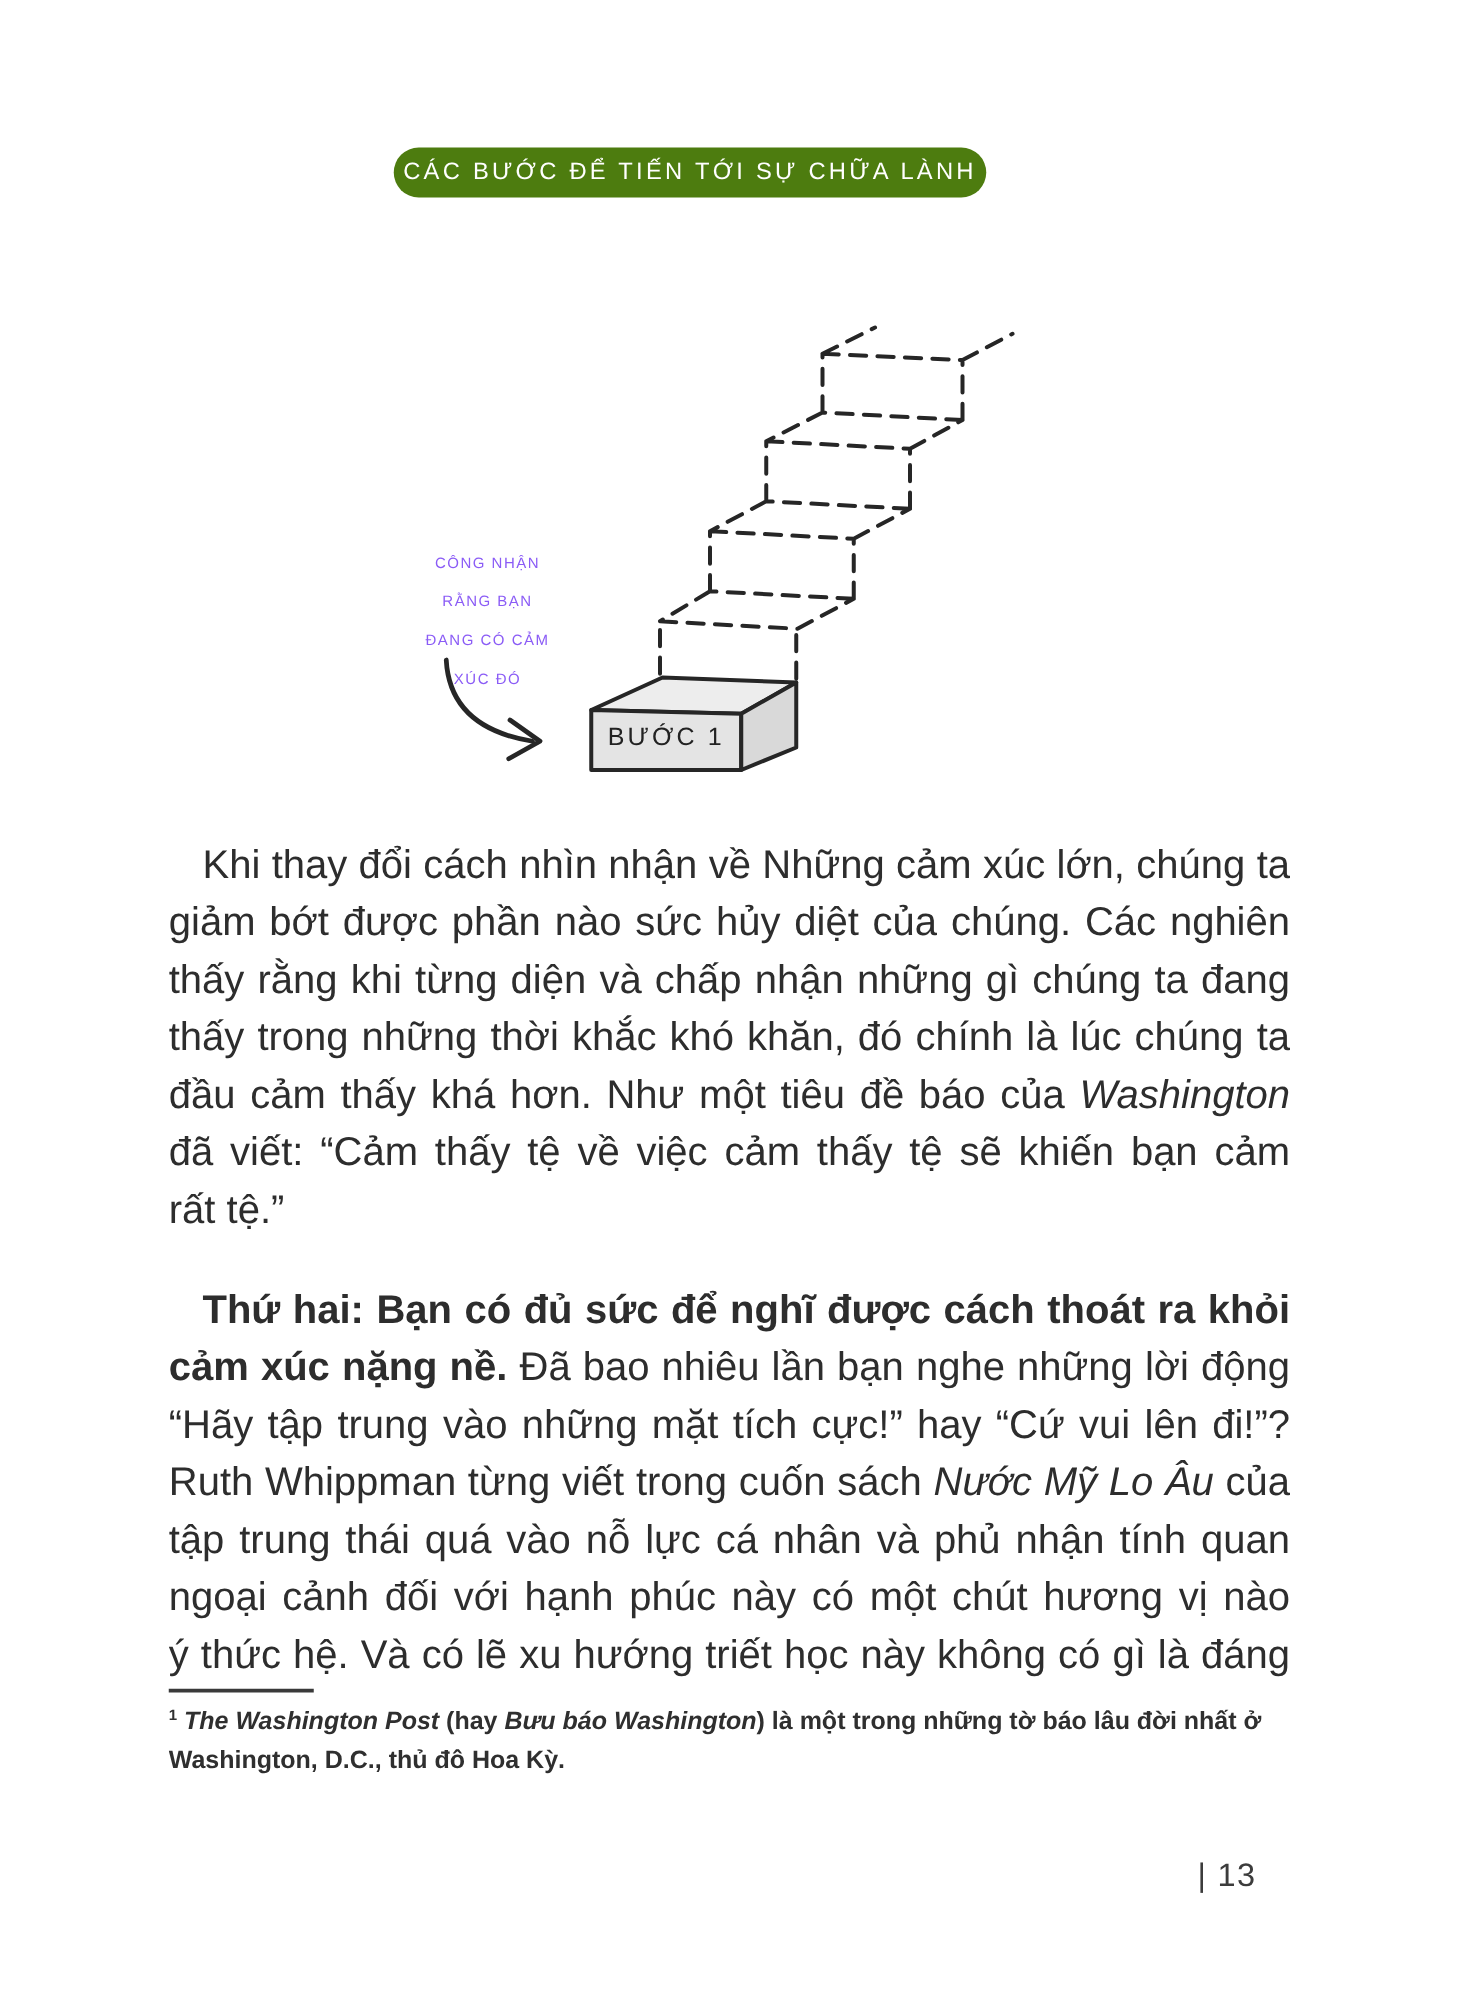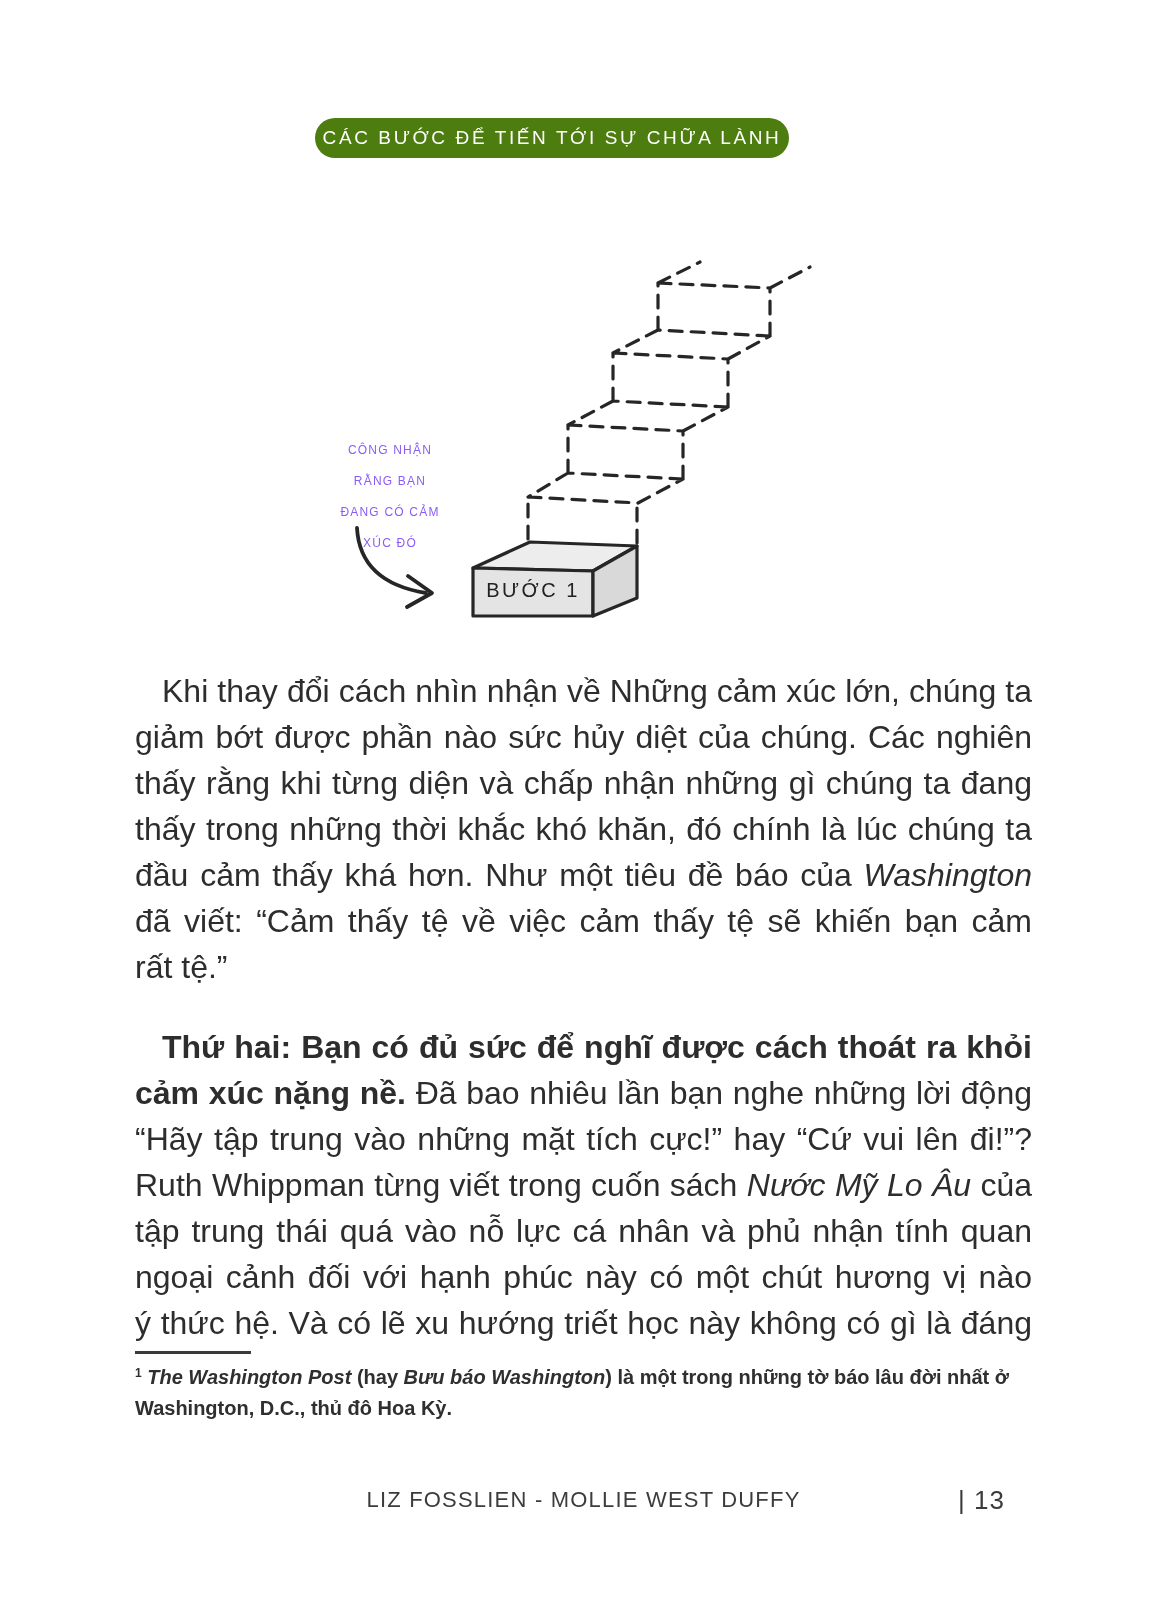--- a/index.html
+++ b/index.html
@@ -119,16 +119,15 @@
         <div class="tline"><span>ý thức hệ. Và có lẽ xu hướng triết học này không có gì là đáng ngạc</span></div>
       </div>
     </div>
 
   <div class="fnrule"></div>
   <div class="footnote">
       <div class="tline endline"><sup class="seg-sup">1</sup><span> </span><span class="seg-i">The Washington Post</span><span> (hay </span><span class="seg-i">Bưu báo Washington</span><span>) là một trong những tờ báo lâu đời nhất ở</span></div>
       <div class="tline endline"><span>Washington, D.C., thủ đô Hoa Kỳ.</span></div>
     </div>
 
-  <div class="footer-authors">LIZ FOSSLIEN - MOLLIE WEST DUFFY</div>
   <div class="pagenum">| 13</div>
 
 </div>
 
 </body></html>

